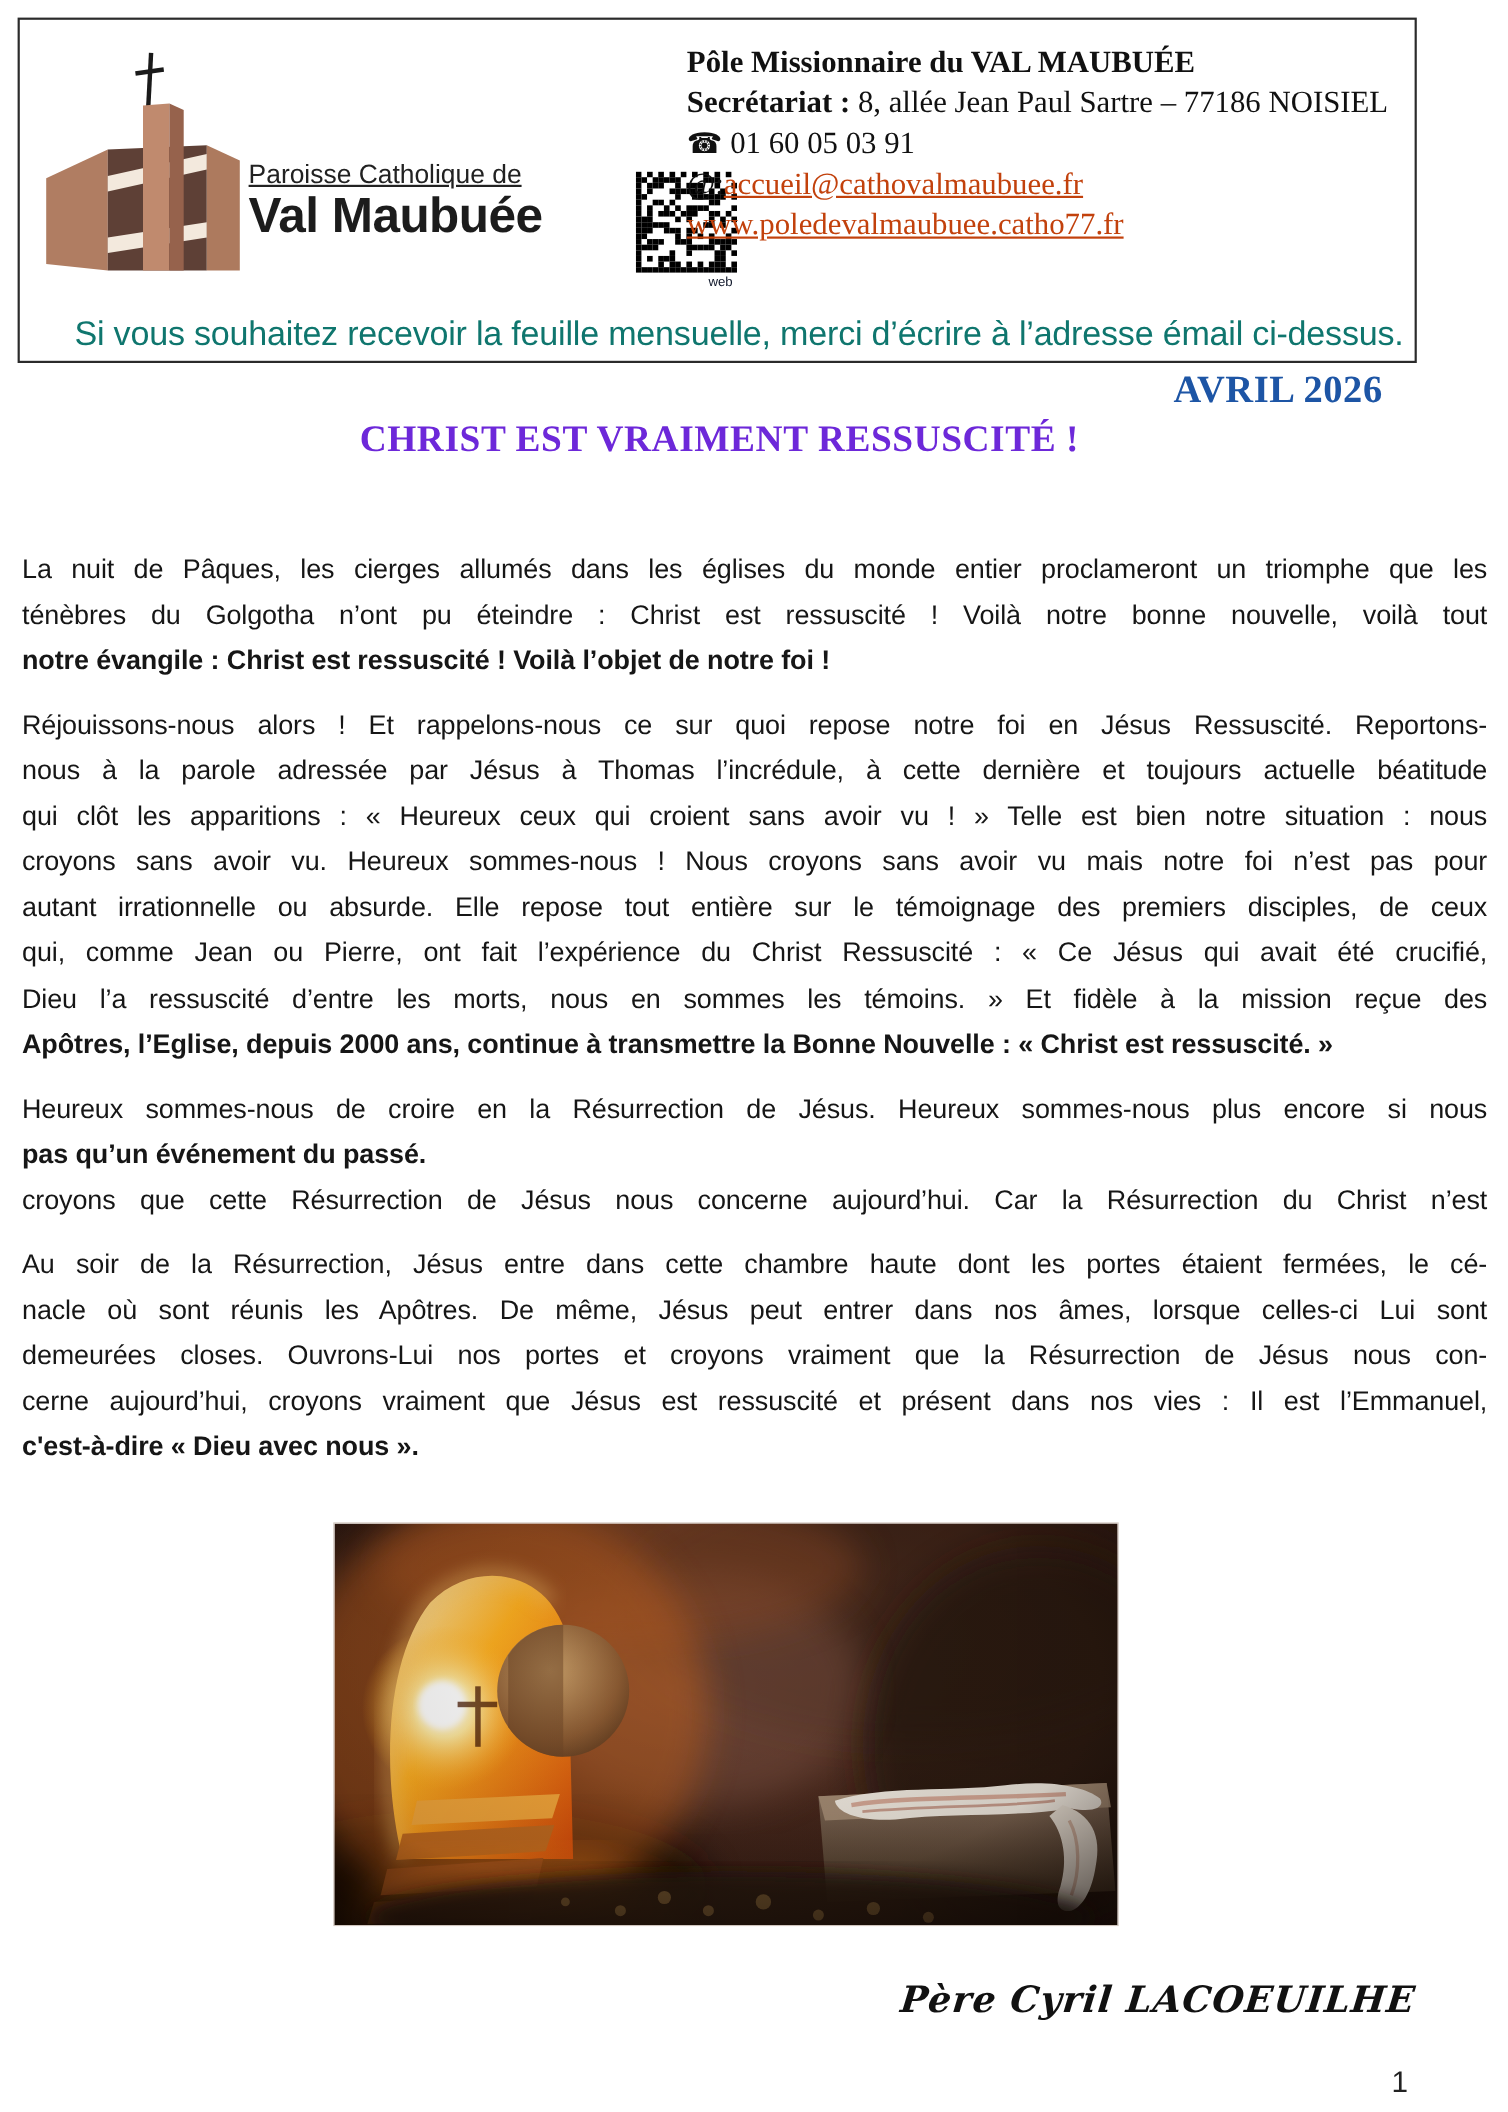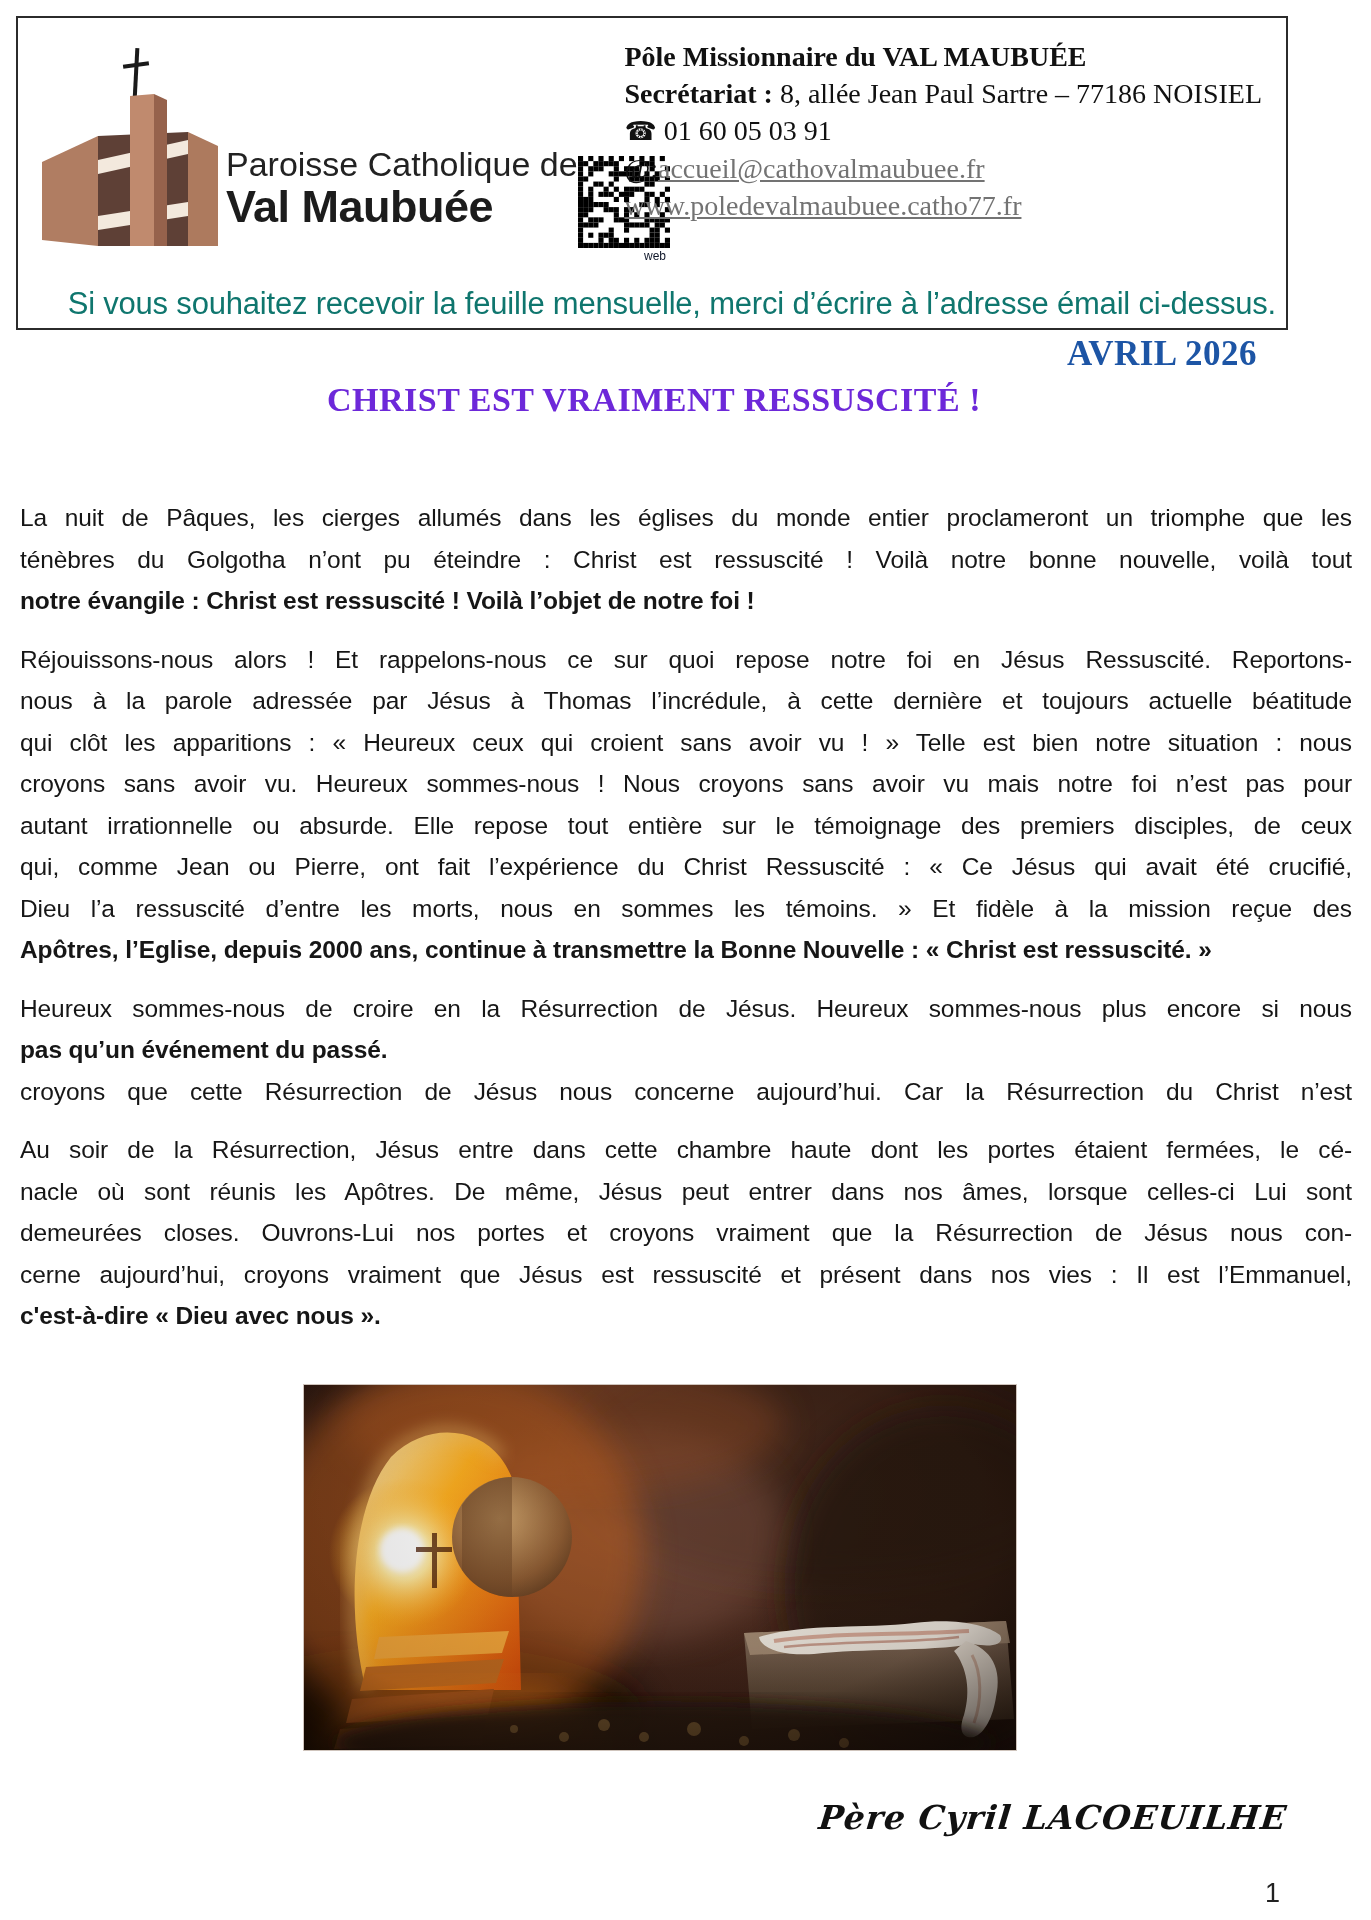--- a/index.html
+++ b/index.html
@@ -13,33 +13,33 @@
   }
   
   .header-box{
     position:absolute;left:16px;top:16px;
     width:1268px;height:310px;
     border:2px solid #2b2b2b;
     background:#fff;
   }
   .logo-art{position:absolute;left:18px;top:26px;}
   .org-name{position:absolute;left:208px;top:128px;line-height:1.08;}
-  .org-line1{font-size:34px;color:#222;}
+  .org-line1{font-size:24px;color:#222;text-decoration:underline;}
   .org-line2{font-size:45px;font-weight:bold;color:#1c1c1c;letter-spacing:-0.5px;}
   .qr-wrap{position:absolute;left:560px;top:138px;width:96px;text-align:center;}
   .qr-wrap svg{display:block;}
   .qr-label{font-size:12px;color:#0f172a;margin-top:1px;text-align:right;padding-right:8px;}
   .contact{
     position:absolute;right:24px;top:20px;
     text-align:left;
     font-family:"Liberation Serif",serif;
     font-size:28px;line-height:37px;color:#111;
   }
   .contact .b{font-weight:bold;}
-  .contact a{color:#737373;}
+  .contact a{color:#c2410c;}
   .phone-icon{font-size:26px;}
   .subscribe-note{
     position:absolute;right:10px;bottom:6px;
     font-size:31px;color:#0f766e;
     letter-spacing:-0.2px;
   }
   
   .month{
     position:absolute;top:334px;right:114px;
     font-family:"Liberation Serif",serif;

